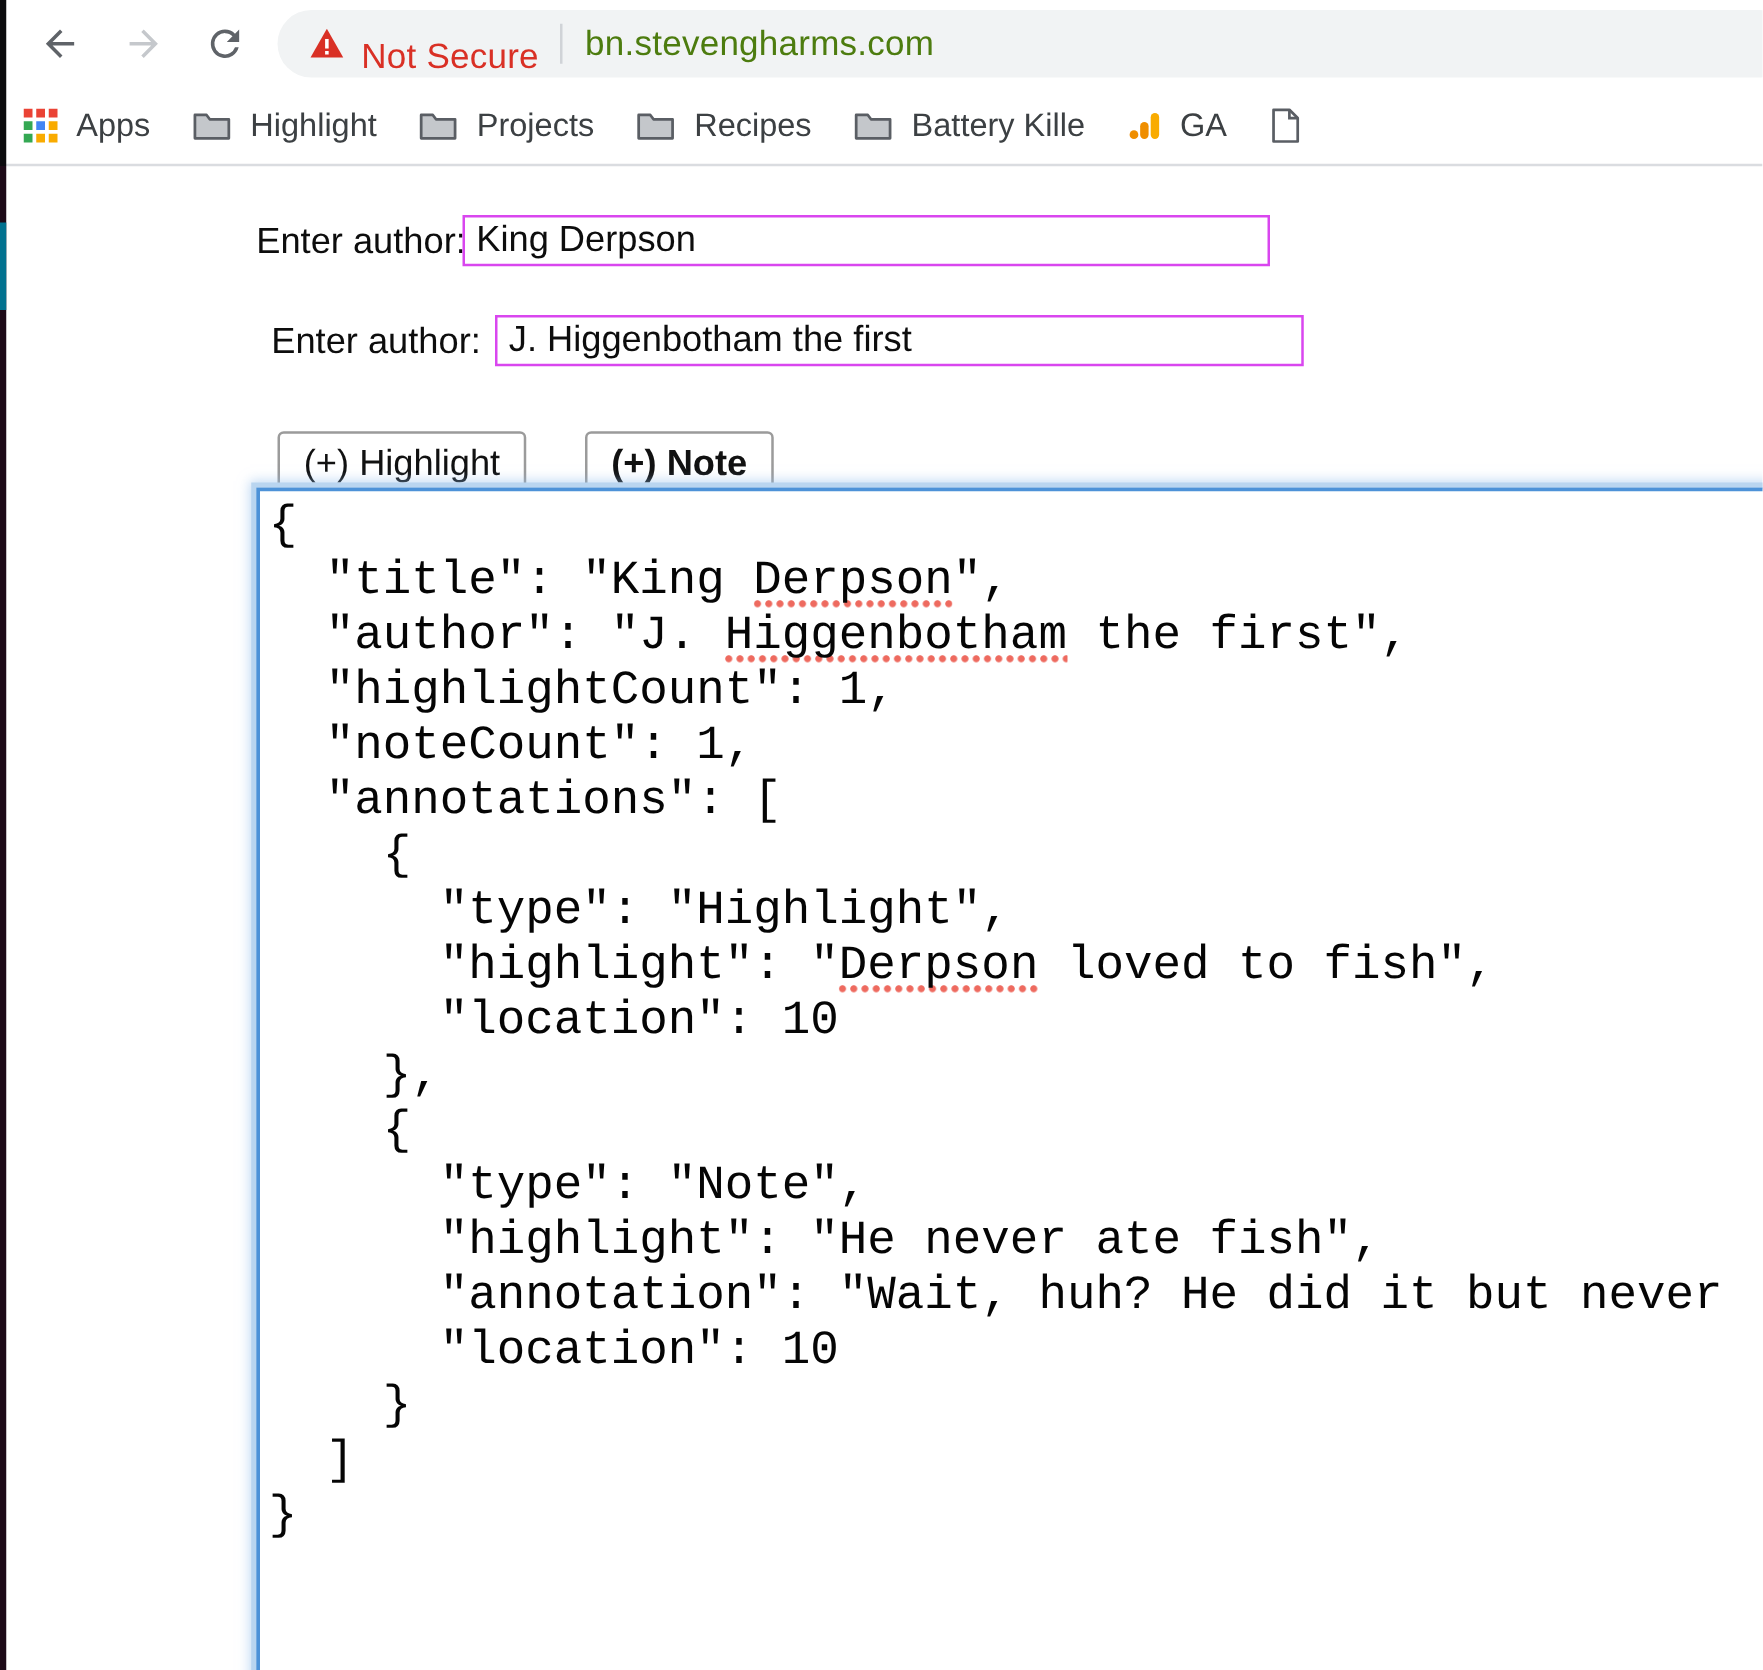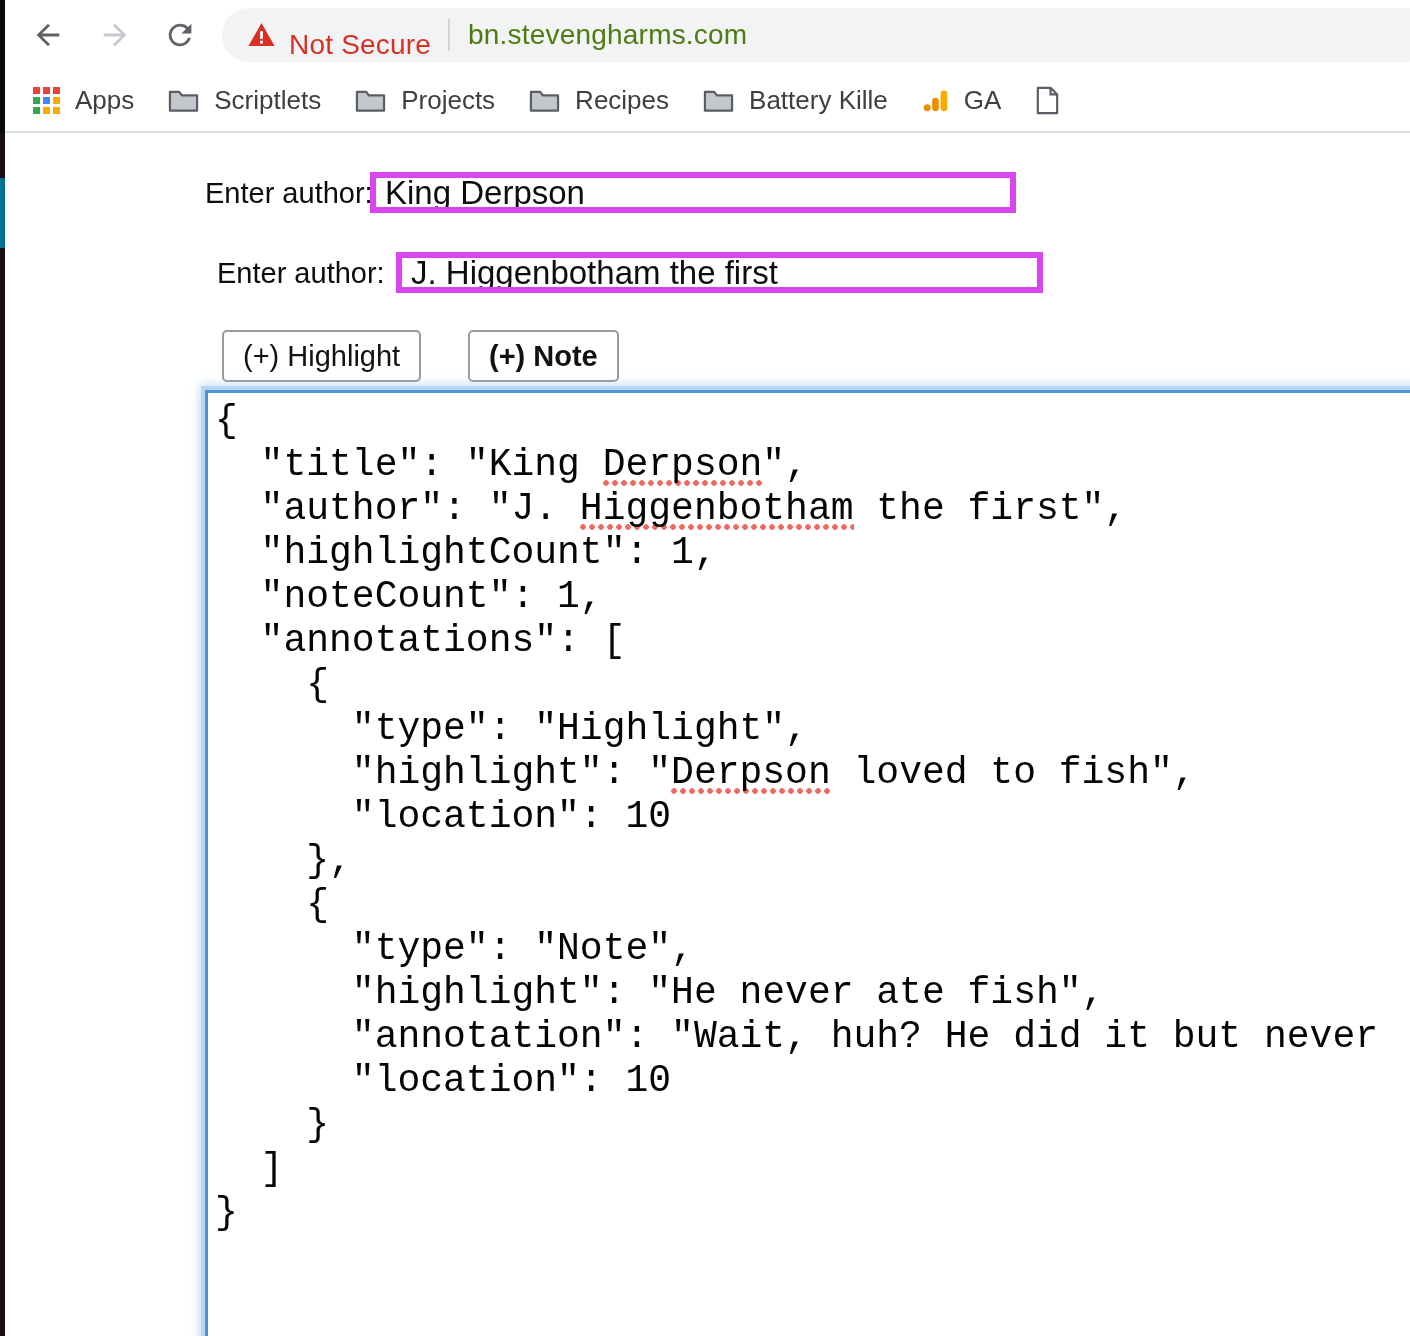--- a/index.html
+++ b/index.html
@@ -16,31 +16,31 @@
   .nav-btn{position:absolute;top:17px;width:36px;height:36px;border:none;background:transparent;padding:0;cursor:pointer;}
   .nav-btn svg{display:block;margin:auto;}
   .url-pill{position:absolute;left:222px;top:8px;right:-24px;height:54px;border-radius:27px;
     background:#f1f3f4;display:flex;align-items:center;padding-left:26px;box-sizing:border-box;}
   .warn-icon{width:27px;height:24px;margin-right:14px;flex:none;}
   .not-secure{color:#d93025;font-size:28px;letter-spacing:.2px;margin-top:20px;}
   .pill-divider{width:2px;height:32px;background:#d0d3d7;margin:0 18px 0 17px;flex:none;}
   .url-text{color:#4d7c0f;font-size:28px;letter-spacing:.2px;}
   
   .bookmarks{position:absolute;left:0;top:70px;width:1410px;height:63px;background:#fff;
-    border-bottom:2px solid #dadce0;display:flex;align-items:center;padding-left:33px;box-sizing:border-box;}
+    border-bottom:2px solid #dadce0;display:flex;align-items:center;padding-left:19px;box-sizing:border-box;}
   .bm{display:flex;align-items:center;margin-right:34px;cursor:pointer;white-space:nowrap;}
   .bm .bm-icon{display:flex;align-items:center;margin-right:15px;}
   .bm .bm-label{font-size:26px;color:#3c4043;}
   .apps-grid{display:grid;grid-template-columns:repeat(3,7px);grid-template-rows:repeat(3,7px);gap:3px;}
   .apps-grid i{display:block;width:7px;height:7px;}
   
   .form-label{position:absolute;font-size:29px;color:#0d0d0d;}
-  .form-input{position:absolute;height:41px;border:6px solid #d946ef;background:#fff;
-    font-family:"Liberation Sans",sans-serif;font-size:33px;color:#0d0d0d;padding:0 0 0 9px;box-sizing:border-box;}
-  .action-btn{position:absolute;top:330px;height:52px;background:#fff;border:2px solid #9b9b9b;border-radius:5px;
+  .form-input{position:absolute;height:41px;border:2px solid #d946ef;background:#fff;
+    font-family:"Liberation Sans",sans-serif;font-size:29px;color:#0d0d0d;padding:0 0 0 9px;box-sizing:border-box;}
+  .action-btn{position:absolute;top:345px;height:52px;background:#fff;border:2px solid #9b9b9b;border-radius:5px;
     font-family:"Liberation Sans",sans-serif;font-size:29px;color:#111;padding:0 19px;cursor:pointer;}
   
   .editor{position:absolute;left:205px;top:390px;right:-26px;bottom:-26px;background:#fff;
     border:3px solid #4d92d8;
     box-shadow:0 0 0 4px #b9d5f0, 0 0 9px 5px rgba(137,184,233,.55);
     box-sizing:border-box;overflow:hidden;cursor:text;}
   .code{padding:6px 0 0 7px;}
   .code-line{font-family:"Liberation Mono","DejaVu Sans Mono",monospace;font-size:38px;line-height:44px;
     color:#050505;white-space:pre;}
   .misspelled{
@@ -108,21 +108,21 @@
     </span>
     <span class="bm-label">Apps</span>
   </div>
 
   <div class="bm">
     <span class="bm-icon">
       <svg width="31" height="26" viewBox="0 0 24 20">
           <path d="M1.5 3h7.2l2 2.7h11.8V17.5H1.5z" fill="#c4c7cb" stroke="#5a5e64" stroke-width="1.7" stroke-linejoin="round"></path>
         </svg>
     </span>
-    <span class="bm-label">Scriptlets</span>
+    <span class="bm-label">Highlight</span>
   </div>
 
   <div class="bm">
     <span class="bm-icon">
       <svg width="31" height="26" viewBox="0 0 24 20">
           <path d="M1.5 3h7.2l2 2.7h11.8V17.5H1.5z" fill="#c4c7cb" stroke="#5a5e64" stroke-width="1.7" stroke-linejoin="round"></path>
         </svg>
     </span>
     <span class="bm-label">Projects</span>
   </div>

